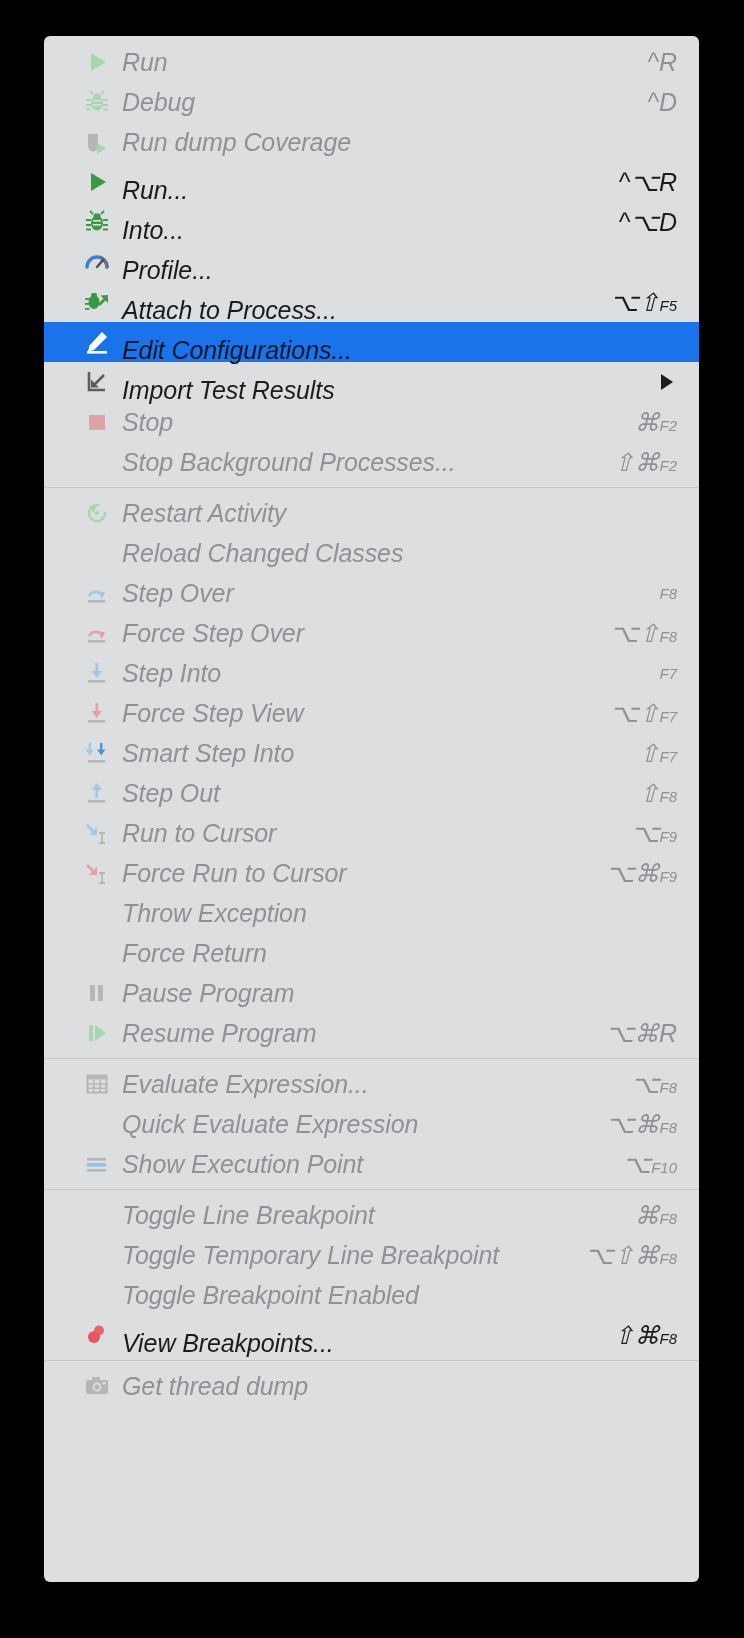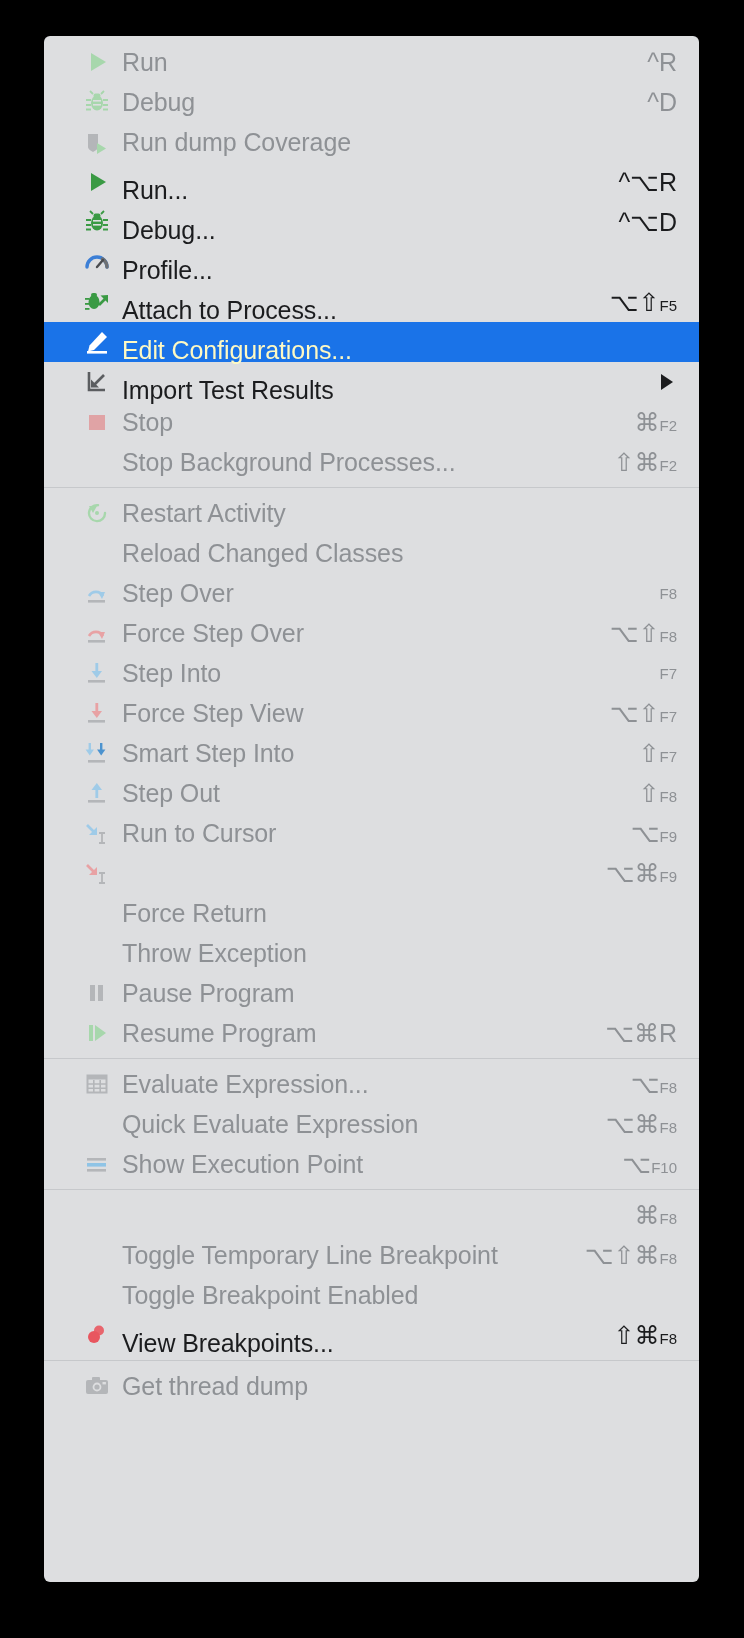--- a/index.html
+++ b/index.html
@@ -10,20 +10,21 @@
     overflow: hidden;
   }
   #menu-panel {
     position: absolute;
     left: 44px; top: 36px;
     width: 655px; height: 1546px;
     background: #dddee0;
     border-radius: 6px;
     padding: 6px 0 6px 0;
     overflow: hidden;
+    font-style: italic;
   }
   .menu-group { display: block; }
   .separator {
     height: 1px;
     background: #c6c8cb;
     margin: 5px 0 5px 0;
   }
   .menu-item {
     position: relative;
     display: flex;
@@ -57,21 +58,21 @@
     display: flex;
     align-items: baseline;
   }
   .menu-item.enabled .shortcut { color: #1b1c1e; }
   .shortcut .mod { font-size: 25px; }
   .shortcut .fk { font-size: 15px; }
   .menu-item.selected {
     background: #1a73e8;
   }
   .menu-item.selected .label,
-  .menu-item.selected .shortcut { color: #fef9c3; }
+  .menu-item.selected .shortcut { color: #0f172a; }
   .submenu-arrow {
     margin-left: auto;
     display: flex;
     align-items: center;
   }
 </style>
 </head>
 <body>
 
 <div id="menu-panel">
@@ -142,21 +143,21 @@
       <rect x="2" y="15" width="5" height="2" fill="#3a9a44"></rect>
             <rect x="19" y="15" width="5" height="2" fill="#3a9a44"></rect>
       <rect x="2" y="19.5" width="5" height="2" fill="#3a9a44"></rect>
             <rect x="19" y="19.5" width="5" height="2" fill="#3a9a44"></rect>
       <rect x="9" y="11" width="8" height="1.6" fill="#dddee0"></rect>
       <rect x="9" y="15" width="8" height="1.6" fill="#dddee0"></rect>
       <path d="M9 5 L6 2" stroke="#3a9a44" stroke-width="1.8" fill="none"></path>
       <path d="M17 5 L20 2" stroke="#3a9a44" stroke-width="1.8" fill="none"></path>
     </svg>
         </span>
-        <span class="label">Debug...</span>
+        <span class="label">Into...</span>
         <span class="shortcut">
           <span class="mod">^⌥</span>
           <span class="mod">D</span>
         </span>
       </div>
       <div class="menu-item enabled">
         <span class="icon-slot">
           <svg width="26" height="26" viewBox="0 0 26 26">
       <path d="M3 18 A10 10 0 0 1 23 18" stroke="#3c7fd6" stroke-width="3.4" fill="none" stroke-linecap="round"></path>
       <path d="M18.5 10 A10 10 0 0 1 23 18" stroke="#6e7073" stroke-width="3.4" fill="none" stroke-linecap="round"></path>
@@ -345,32 +346,33 @@
         </span>
       </div>
       <div class="menu-item">
         <span class="icon-slot">
           <svg width="26" height="26" viewBox="0 0 26 26">
       <path d="M3 5 L11 13" stroke="#e8a2a4" stroke-width="2.6" fill="none"></path>
       <polygon points="13,7 13,15 5,15" fill="#e8a2a4"></polygon>
       <path d="M15 13 L21 13 M15 23 L21 23 M18 13 L18 23" stroke="#b4b6b9" stroke-width="1.8" fill="none"></path>
     </svg>
         </span>
+        <span class="label">Force Run to Cursor</span>
         <span class="shortcut">
           <span class="mod">⌥⌘</span>
           <span class="fk">F9</span>
         </span>
       </div>
       <div class="menu-item">
         <span class="icon-slot"></span>
+        <span class="label">Throw Exception</span>
+      </div>
+      <div class="menu-item">
+        <span class="icon-slot"></span>
         <span class="label">Force Return</span>
-      </div>
-      <div class="menu-item">
-        <span class="icon-slot"></span>
-        <span class="label">Throw Exception</span>
       </div>
       <div class="menu-item">
         <span class="icon-slot">
           <svg width="26" height="26" viewBox="0 0 26 26">
       <rect x="6" y="5" width="5" height="16" fill="#b4b6b9"></rect>
       <rect x="14" y="5" width="5" height="16" fill="#b4b6b9"></rect>
     </svg>
         </span>
         <span class="label">Pause Program</span>
       </div>
@@ -424,20 +426,21 @@
         <span class="shortcut">
           <span class="mod">⌥</span>
           <span class="fk">F10</span>
         </span>
       </div>
     </div>
     <div class="separator"></div>
     <div class="menu-group">
       <div class="menu-item">
         <span class="icon-slot"></span>
+        <span class="label">Toggle Line Breakpoint</span>
         <span class="shortcut">
           <span class="mod">⌘</span>
           <span class="fk">F8</span>
         </span>
       </div>
       <div class="menu-item">
         <span class="icon-slot"></span>
         <span class="label">Toggle Temporary Line Breakpoint</span>
         <span class="shortcut">
           <span class="mod">⌥⇧⌘</span>

